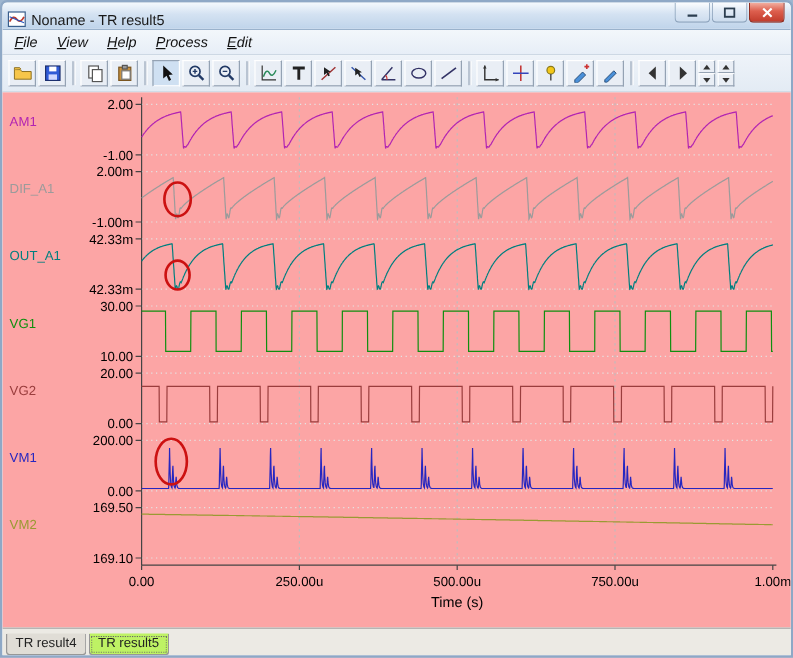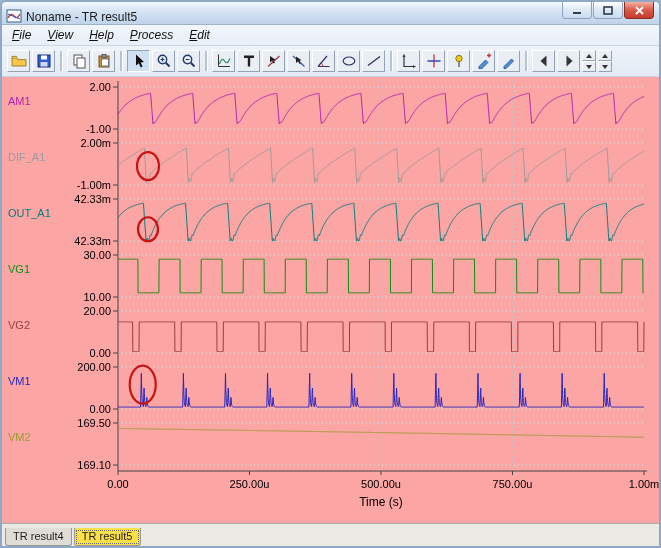--- a/index.html
+++ b/index.html
@@ -33,21 +33,21 @@
       border:1px solid;border-color:#ffffff #94a2b3 #94a2b3 #ffffff;}
   .tri-up{width:0;height:0;border-left:3px solid transparent;border-right:3px solid transparent;border-bottom:4px solid #333;}
   .tri-dn{width:0;height:0;border-left:3px solid transparent;border-right:3px solid transparent;border-top:4px solid #333;}
   
   .chart-area{flex:1 1 auto;background:#fca5a5;overflow:hidden;}
   svg text{font-family:"Liberation Sans",sans-serif;}
   
   .tabbar{height:22px;flex:0 0 22px;background:#eceae4;border-top:1px solid #a8a8a8;display:flex;align-items:flex-end;padding-left:3px;}
   .tab{font-size:11px;color:#222;background:#e0ddd6;border:1px solid #979797;border-top:none;
        border-radius:0 0 3px 3px;padding:2px 7px 3px 7px;margin-right:2px;cursor:default;}
-  .tab.active{background:#fde047;outline:1px dotted #666;outline-offset:-3px;}
+  .tab.active{background:#bef264;outline:1px dotted #666;outline-offset:-3px;}
 </style>
 </head>
 <body>
 
 <div class="window">
 
   <div class="titlebar">
     <span class="app-icon">
       <svg width="16" height="16" viewBox="0 0 16 16">
         <rect x="1" y="2" width="14" height="12" fill="#fff" stroke="#3a5e8c"></rect>

